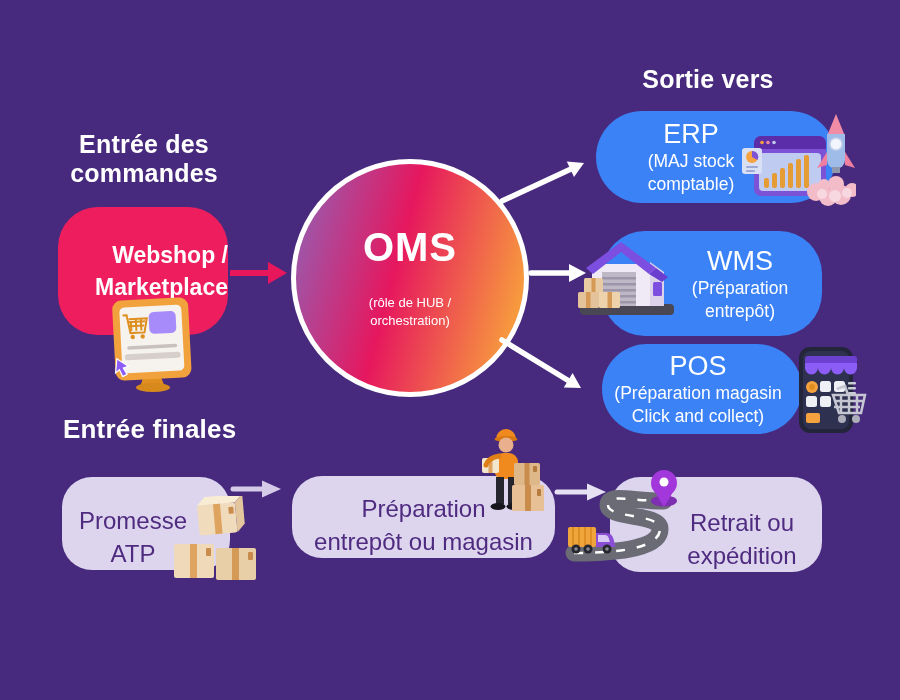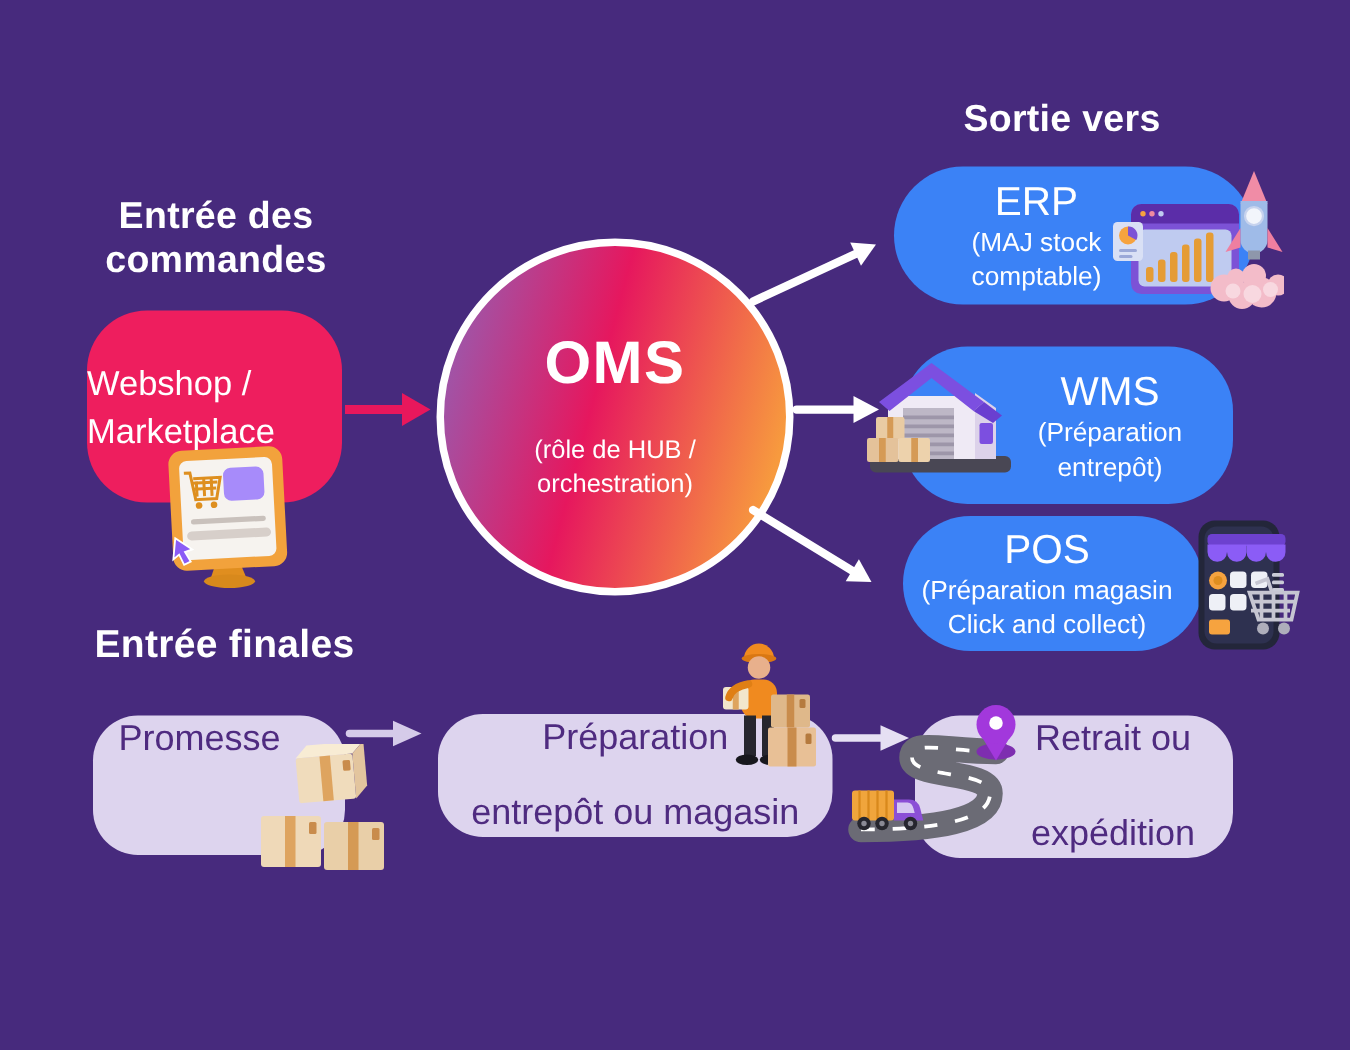--- a/index.html
+++ b/index.html
@@ -4,38 +4,38 @@
 <style>
   html,body{margin:0;padding:0;}
   body{font-family:"Liberation Sans",sans-serif;background:#2c1a4d;}
   .canvas{position:relative;width:900px;height:700px;background:#472A7D;overflow:hidden;margin:0 auto;}
   .abs{position:absolute;}
   
   .sec-heading{color:#FFFFFF;font-weight:700;font-size:25px;line-height:1.16;letter-spacing:.2px;}
   .center{text-align:center;}
   
   .pink-box{left:58px;top:207px;width:170px;height:128px;background:#EE1E5E;border-radius:40px;
-            display:flex;flex-direction:column;justify-content:center;align-items:flex-start;z-index:1;}
+            display:flex;flex-direction:column;justify-content:center;align-items:flex-end;z-index:1;font-weight:bold;}
   .pink-box .line{color:#fff;font-size:23px;line-height:1.4;}
   
   .hub-circle{left:291px;top:159px;width:238px;height:238px;border-radius:50%;
               background:linear-gradient(105deg,#8F63B9 0%,#E6175E 44%,#F79A3E 90%);
               border:5px solid #fff;box-sizing:border-box;
               display:flex;flex-direction:column;justify-content:center;align-items:center;z-index:1;}
   .hub-title{color:#fff;font-size:40px;font-weight:700;letter-spacing:1px;line-height:1;}
-  .hub-sub{margin-top:27px;color:#fff;font-size:17px;line-height:1.32;text-align:center;}
+  .hub-sub{margin-top:27px;color:#fff;font-size:13px;line-height:1.32;text-align:center;}
   
   .orange-box{background:#3b82f6;color:#fff;display:flex;flex-direction:column;justify-content:center;z-index:1;box-sizing:border-box;}
   .orange-box .name{font-size:27px;line-height:1.2;}
   .orange-box .desc{font-size:17.5px;line-height:1.3;}
   .erp-box{left:596px;top:111px;width:240px;height:92px;border-radius:46px;padding-right:50px;text-align:center;}
   .wms-box{left:602px;top:231px;width:220px;height:105px;border-radius:43px;padding-left:56px;text-align:center;}
   .pos-box{left:602px;top:344px;width:200px;height:90px;border-radius:45px;padding-right:8px;text-align:center;}
   
-  .lav-box{background:#DDD4EE;color:#4F2B80;border-radius:30px;display:flex;flex-direction:column;justify-content:space-between;z-index:1;box-sizing:border-box;text-align:center;}
+  .lav-box{background:#DDD4EE;color:#4F2B80;border-radius:30px;display:flex;flex-direction:column;justify-content:flex-end;z-index:1;box-sizing:border-box;text-align:center;}
   .lav-box .line{font-size:24px;line-height:1.35;}
   .step1{left:62px;top:477px;width:168px;height:93px;padding-right:26px;}
   .step2{left:292px;top:476px;width:263px;height:82px;}
   .step3{left:610px;top:477px;width:212px;height:95px;padding-left:52px;}
   
   .icon{z-index:2;}
   svg{display:block;}
   
   .logo{left:678px;top:624px;width:180px;z-index:1;}
   .logo-row{display:flex;align-items:center;color:#fff;font-weight:700;font-size:33px;letter-spacing:1.5px;line-height:1;}
@@ -226,20 +226,21 @@
       <path d="M52 52 v18 M60 52 v18 M68 52 v18 M46 58 h28 M45 64 h26"></path>
     </g>
     <circle cx="53" cy="76" r="4" fill="#AEAEBB"></circle>
     <circle cx="67" cy="76" r="4" fill="#AEAEBB"></circle>
   </svg>
 
   <div class="abs sec-heading" style="left:63px;top:414px;font-size:26px;">Entrée finales</div>
 
   <div class="abs lav-box step1">
     <div class="line">Promesse</div>
+    <div class="line">ATP</div>
   </div>
   <svg class="abs icon" style="left:170px;top:496px;" width="94" height="94" viewBox="0 0 94 94">
     <g transform="rotate(-5 47 20)">
       <polygon points="28,8 36,0 74,0 66,8" fill="#F8ECD4"></polygon>
       <polygon points="66,8 74,0 74,30 66,38" fill="#E3C59E"></polygon>
       <rect x="28" y="8" width="38" height="30" rx="2" fill="#F0DCBC"></rect>
       <rect x="44" y="8" width="7" height="30" fill="#DEA45F"></rect>
       <rect x="59" y="12" width="5" height="7" rx="1" fill="#C98C4C"></rect>
     </g>
     <rect x="4" y="48" width="40" height="34" rx="2" fill="#EFD9B8"></rect>

